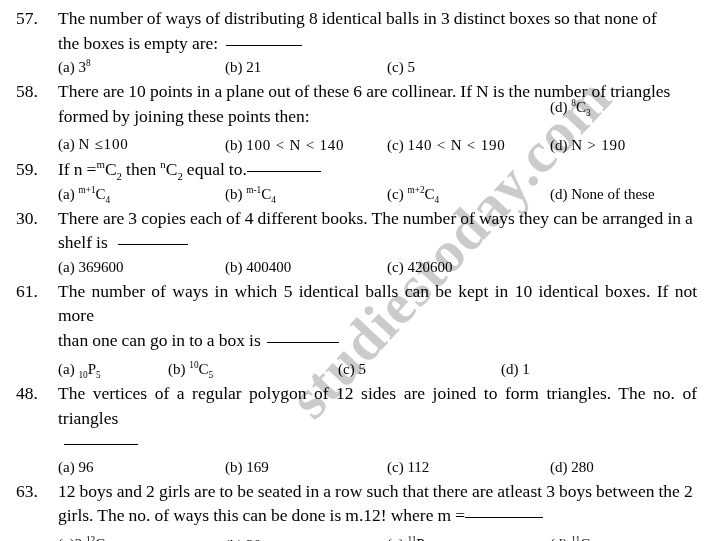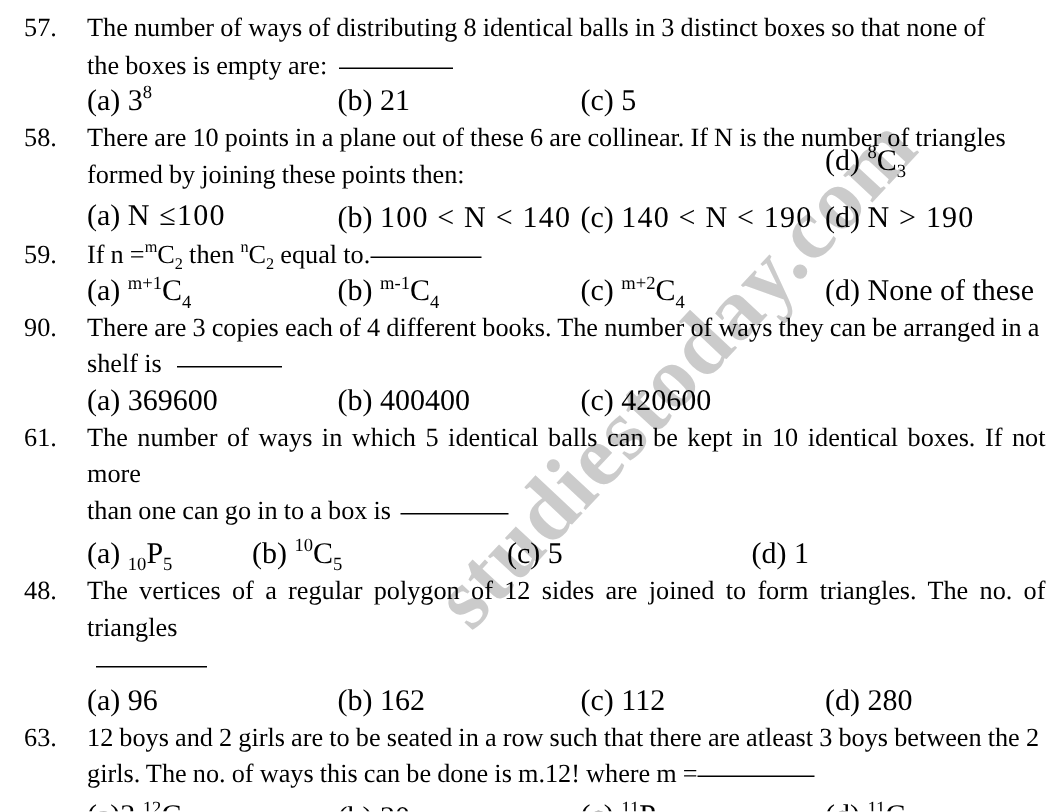--- a/index.html
+++ b/index.html
@@ -91,21 +91,21 @@
     display: block;
     position: relative;
     height: 24px;
     margin-top: 0px;
   }
   .opts.tall { height: 29px; }
   .opt {
     position: absolute;
     top: 0;
     white-space: nowrap;
-    font-size: 20px;
+    font-size: 15px;
     line-height: 24px;
     text-align: center;
   }
   .opt .lbl { }
   .opt .val { }
   sup { font-size: 0.62em; vertical-align: super; line-height: 0; }
   sub { font-size: 0.62em; vertical-align: sub; line-height: 0; }
   .pre { font-size: 0.62em; vertical-align: super; line-height: 0; }
   .presub { font-size: 0.62em; vertical-align: sub; line-height: 0; }
   .wide { letter-spacing: 0.8px; }
@@ -163,21 +163,21 @@
             <div class="opt" style="left:167px;"><span class="lbl">(b)</span> <span><span class="pre">m-1</span>C<sub>4</sub></span></div>
             <div class="opt" style="left:329px;"><span class="lbl">(c)</span> <span><span class="pre">m+2</span>C<sub>4</sub></span></div>
             <div class="opt" style="left:492px;"><span class="lbl">(d)</span> <span>None of these</span></div>
           </div>
         </div>
       </div>
     </div>
 
     <div class="q">
       <div class="qrow">
-        <div class="qnum">90.</div>
+        <div class="qnum">30.</div>
         <div class="qbody">
           <div class="stem">There are 3 copies each of 4 different books. The number of ways they can be arranged in a</div>
           <div class="stem nowrapjust"><span>shelf is</span><span class="blank" style="width:70px;margin-left:10px;"></span></div>
           <div class="opts">
             <div class="opt" style="left:0px;"><span class="lbl">(a)</span> <span>369600</span></div>
             <div class="opt" style="left:167px;"><span class="lbl">(b)</span> <span>400400</span></div>
             <div class="opt" style="left:329px;"><span class="lbl">(c)</span> <span>420600</span></div>
           </div>
         </div>
       </div>
@@ -200,21 +200,21 @@
     </div>
 
     <div class="q">
       <div class="qrow">
         <div class="qnum">48.</div>
         <div class="qbody">
           <div class="stem">The vertices of a regular polygon of 12 sides are joined to form triangles. The no. of triangles</div>
           <div class="stem nowrapjust"><span class="blank" style="width:74px;margin-left:6px;"></span></div>
           <div class="opts">
             <div class="opt" style="left:0px;"><span class="lbl">(a)</span> <span>96</span></div>
-            <div class="opt" style="left:167px;"><span class="lbl">(b)</span> <span>162</span></div>
+            <div class="opt" style="left:167px;"><span class="lbl">(b)</span> <span>169</span></div>
             <div class="opt" style="left:329px;"><span class="lbl">(c)</span> <span>112</span></div>
             <div class="opt" style="left:492px;"><span class="lbl">(d)</span> <span>280</span></div>
           </div>
         </div>
       </div>
     </div>
 
     <div class="q">
       <div class="qrow">
         <div class="qnum">63.</div>

